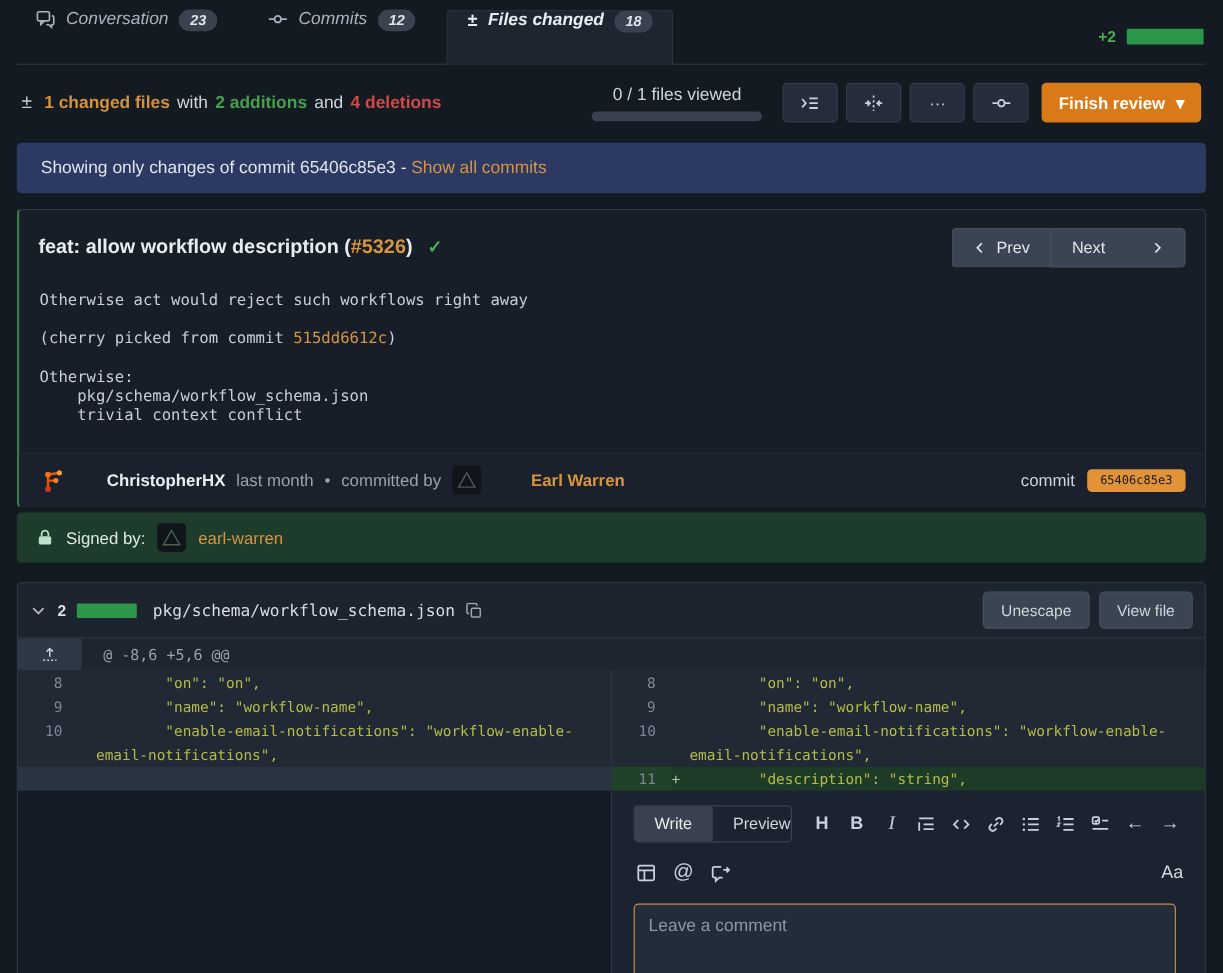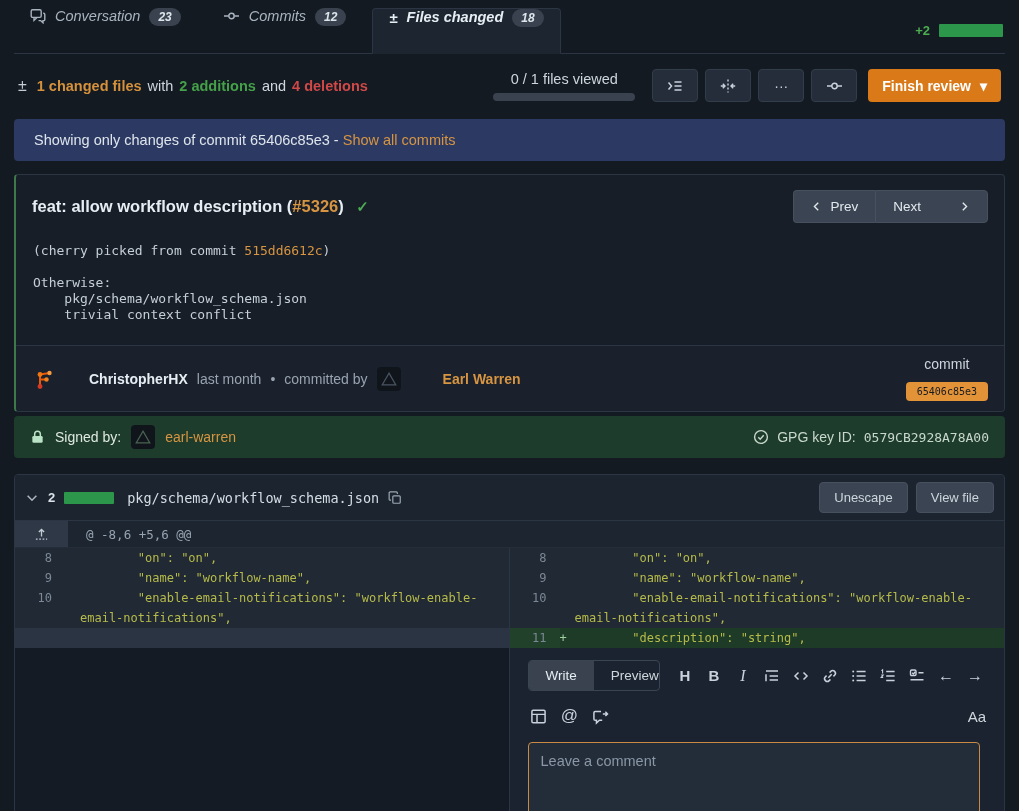--- a/index.html
+++ b/index.html
@@ -80,21 +80,21 @@
     padding:14px 16px 22px 17px;}
   .commit-body .para{margin-bottom:16px;white-space:pre;}
   .commit-body .line{white-space:pre;}
   .commit-body a{color:var(--orange);text-decoration:none;cursor:pointer;}
   .commit-footer{border-top:1px solid var(--border);background:#1a212c;padding:10px 16px;display:flex;align-items:center;gap:9px;font-size:14px;border-radius:0 0 4px 4px;}
   .avatar{width:24px;height:24px;border-radius:4px;background:#10151c;display:flex;align-items:center;justify-content:center;flex:none;}
   .avatar.clear{background:transparent;}
   .author-name{font-weight:700;color:#e6edf3;margin-left:24px;}
   .muted{color:var(--text-dim);}
   .committer-name{color:var(--orange);font-weight:700;padding-left:33px;}
-  .commit-ref{margin-left:auto;display:flex;align-items:center;gap:10px;flex-direction:column;}
+  .commit-ref{margin-left:auto;display:flex;align-items:center;gap:10px;}
   .commit-ref .lbl{color:#cdd5dd;}
   .sha-badge{background:#e39337;color:#161b22;font-family:"DejaVu Sans Mono",monospace;font-size:10px;
     padding:4px 11px;border-radius:4px;cursor:pointer;}
 
   
   .signed-row{margin-top:4px;background:#1d3c2b;border-radius:4px;padding:9px 16px;display:flex;align-items:center;gap:10px;font-size:14px;color:#dfe9e2;}
   .signed-row .user{color:var(--orange);text-decoration:none;cursor:pointer;}
   .signed-row .gpg{margin-left:auto;display:flex;align-items:center;gap:8px;color:#c8d8cb;}
   .signed-row .gpg .val{font-family:"DejaVu Sans Mono",monospace;font-size:13px;}
 
@@ -243,20 +243,21 @@
         </div>
         <div class="pbtn">
           <span>Next</span>
           <svg width="11" height="11" viewBox="0 0 16 16" fill="none" stroke="currentColor" stroke-width="2">
               <path d="M5.5 2.5L11 8l-5.5 5.5"></path>
             </svg>
         </div>
       </div>
     </div>
     <div class="commit-body">
+      <div class="para">Otherwise act would reject such workflows right away</div>
       <div class="para"><span>(cherry picked from commit </span><a>515dd6612c</a><span>)</span></div>
       <div class="line">Otherwise:</div>
       <div class="line">    pkg/schema/workflow_schema.json</div>
       <div class="line">    trivial context conflict</div>
     </div>
     <div class="commit-footer">
       <span class="avatar clear">
         <svg width="22" height="22" viewBox="0 0 22 22" fill="none">
           <path d="M7 18.5V6.5M7 6.5L16.5 5M7 11.5h6.5" stroke="#e8590c" stroke-width="2"></path>
           <circle cx="7" cy="18.5" r="2.4" fill="#d63a22"></circle>
@@ -289,30 +290,20 @@
         <path d="M5 6.8V4.8a3 3 0 016 0v2" fill="none" stroke="#b9e2c6" stroke-width="1.6"></path>
       </svg>
     </span>
     <span>Signed by:</span>
     <span class="avatar">
       <svg width="20" height="20" viewBox="0 0 22 22" fill="none" stroke="#4a6352" stroke-width="1.3">
           <path d="M11 4.5L18.5 17.5H3.5z"></path>
         </svg>
     </span>
     <a class="user">earl-warren</a>
-    <div class="gpg">
-      <span>
-        <svg width="16" height="16" viewBox="0 0 16 16" fill="none" stroke="#c8d8cb" stroke-width="1.4">
-          <circle cx="8" cy="8" r="6.4"></circle>
-            <path d="M5.3 8.3l1.9 1.9 3.5-4"></path>
-        </svg>
-      </span>
-      <span>GPG key ID:</span>
-      <span class="val">0579CB2928A78A00</span>
-    </div>
   </div>
 
   <div class="diff-box">
     <div class="file-header">
       <span>
         <svg width="14" height="14" viewBox="0 0 16 16" fill="none" stroke="#aab5c1" stroke-width="1.8">
             <path d="M3 5.5l5 5 5-5"></path>
           </svg>
       </span>
       <span class="chg">2</span>

